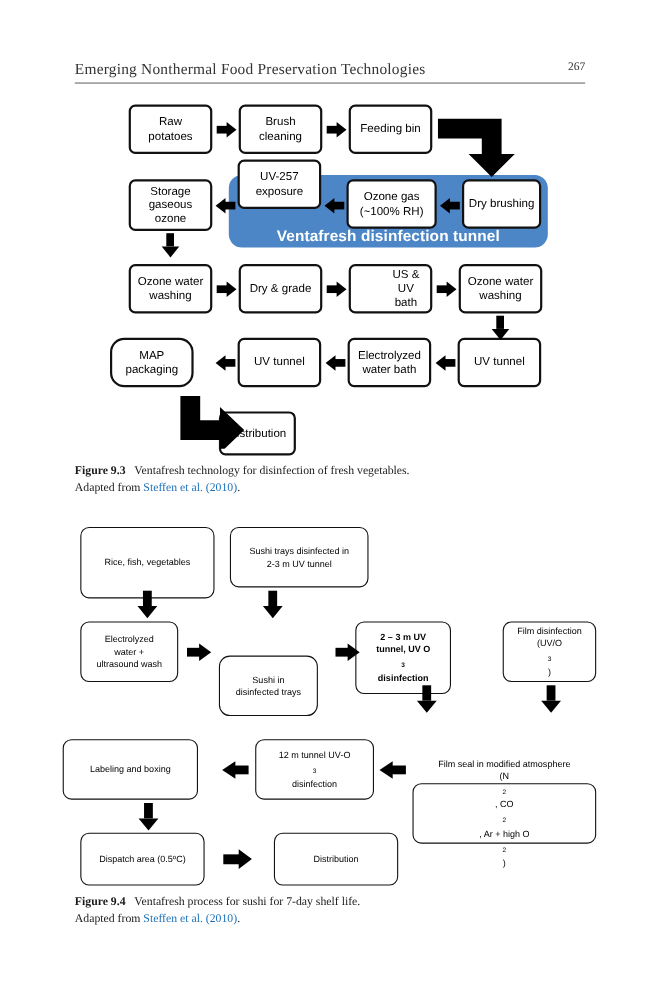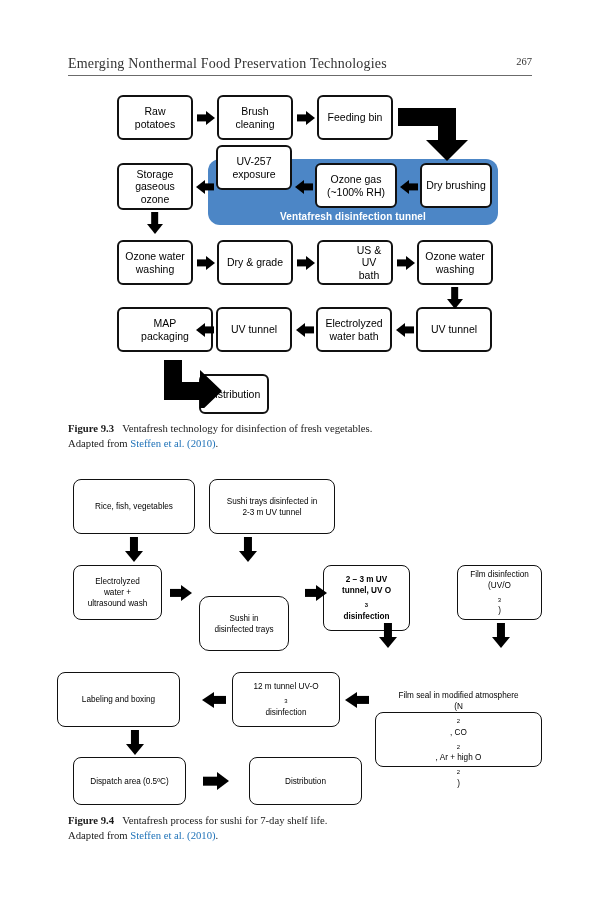--- a/index.html
+++ b/index.html
@@ -89,21 +89,21 @@
     position: absolute;
     border-radius: 12px;
     z-index: 1;
   }
   .tunnel-label {
     position: absolute;
     bottom: 3px; left: 0; right: 0;
     text-align: center;
     color: #ffffff;
     font-weight: bold;
-    font-size: 10px;
+    font-size: 14px;
     letter-spacing: .1px;
     font-family: "Liberation Sans", sans-serif;
   }
 
   
   .arrow { position: absolute; z-index: 4; }
   
   .arrow-r .shaft {
     position:absolute; left:0; top:50%; transform:translateY(-50%);
     height: 48%; width: 58%; background:#000;
@@ -265,21 +265,21 @@
           <span>Ozone water</span>
           <span>washing</span>
         </span>
     </div>
 
     <div class="arrow arrow-d" style="left:446px; top:287px; width:17px; height:22px; font-size:17px;">
       <div class="shaft"></div>
         <div class="head" style="border-top:10px solid #000;"></div>
     </div>
 
-    <div class="node" style="left:117px; top:307px; width:96px; height:45px;">
+    <div class="node" style="left:100px; top:307px; width:76px; height:45px;border-radius:13px;">
       <span>
           <span>MAP</span>
           <span>packaging</span>
         </span>
     </div>
     <div class="arrow arrow-l" style="left:196px; top:322px; width:18px; height:15px; font-size:15px;">
       <div class="shaft"></div>
         <div class="head" style="border-right:9px solid #000;"></div>
     </div>
 
@@ -316,21 +316,21 @@
   </div>
 
   <div class="caption" style="left:68px; top:421px;">
     <span style="font-weight:bold;">Figure 9.3</span>
     <span>&nbsp;&nbsp;</span><span>Ventafresh technology for disinfection of fresh vegetables.</span><br>
     <span>Adapted from </span><span class="cite">Steffen et al. (2010)</span><span>.</span>
   </div>
 
   <div class="f94">
 
-    <div class="node" style="left:73px; top:479px; width:122px; height:55px;text-align:right;">
+    <div class="node" style="left:73px; top:479px; width:122px; height:65px;text-align:right;">
       <span>Rice, fish, vegetables</span>
     </div>
     <div class="node" style="left:209px; top:479px; width:126px; height:55px;">
       <span>
           <span>Sushi trays disinfected in</span>
           <span>2-3 m UV tunnel</span>
         </span>
     </div>
 
     <div class="arrow arrow-d" style="left:125px; top:537px; width:18px; height:25px; font-size:18px;">

